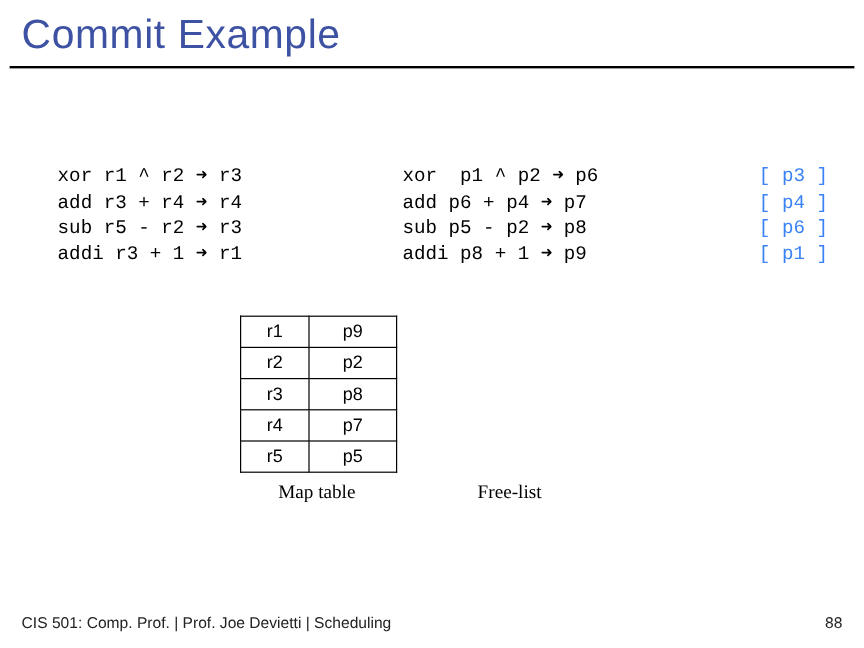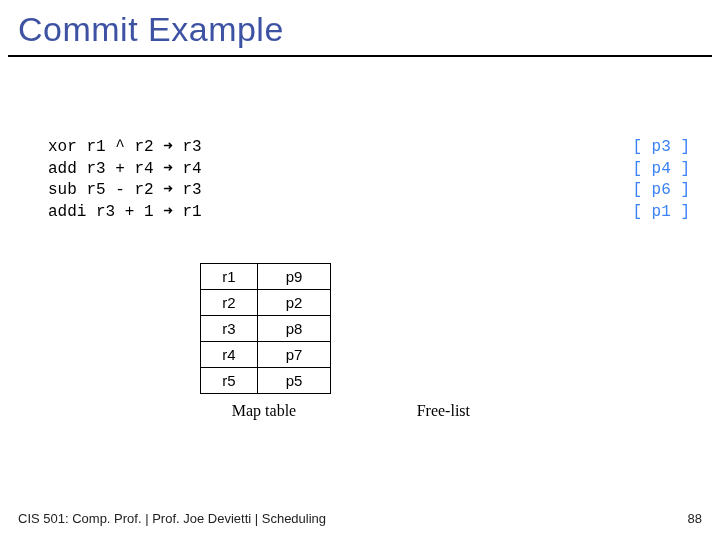--- a/index.html
+++ b/index.html
@@ -78,21 +78,21 @@
   .free-rest { height: 104px; }
 
   .captions {
     display: flex;
     margin-left: 200px;
     padding-top: 8px;
     font-family: Liberation Serif, serif;
     font-size: 16px;
   }
   .cap-map { width: 128px; text-align: center; }
-  .cap-free { width: 72px; text-align: right; margin-left: 70px; }
+  .cap-free { width: 72px; text-align: left; margin-left: 70px; }
 
   .footer {
     position: absolute;
     bottom: 14px;
     left: 18px;
     font-family: Verdana, Geneva, sans-serif;
     font-size: 13px;
     color: #222;
     width: calc(100% - 36px);
     display: flex;
@@ -105,20 +105,24 @@
 <div class="slide">
 
   <div class="title">Commit Example</div>
   <div class="rule"></div>
 
   <div class="cols">
     <div class="col">xor r1 ^ r2 ➜ r3
 add r3 + r4 ➜ r4
 sub r5 - r2 ➜ r3
 addi r3 + 1 ➜ r1</div>
+    <div class="col">xor  p1 ^ p2 ➜ p6
+add p6 + p4 ➜ p7
+sub p5 - p2 ➜ p8
+addi p8 + 1 ➜ p9</div>
     <div class="col right">[ p3 ]
 [ p4 ]
 [ p6 ]
 [ p1 ]</div>
   </div>
 
   <div class="tables">
     <table class="map">
       <tbody>
           <tr>

